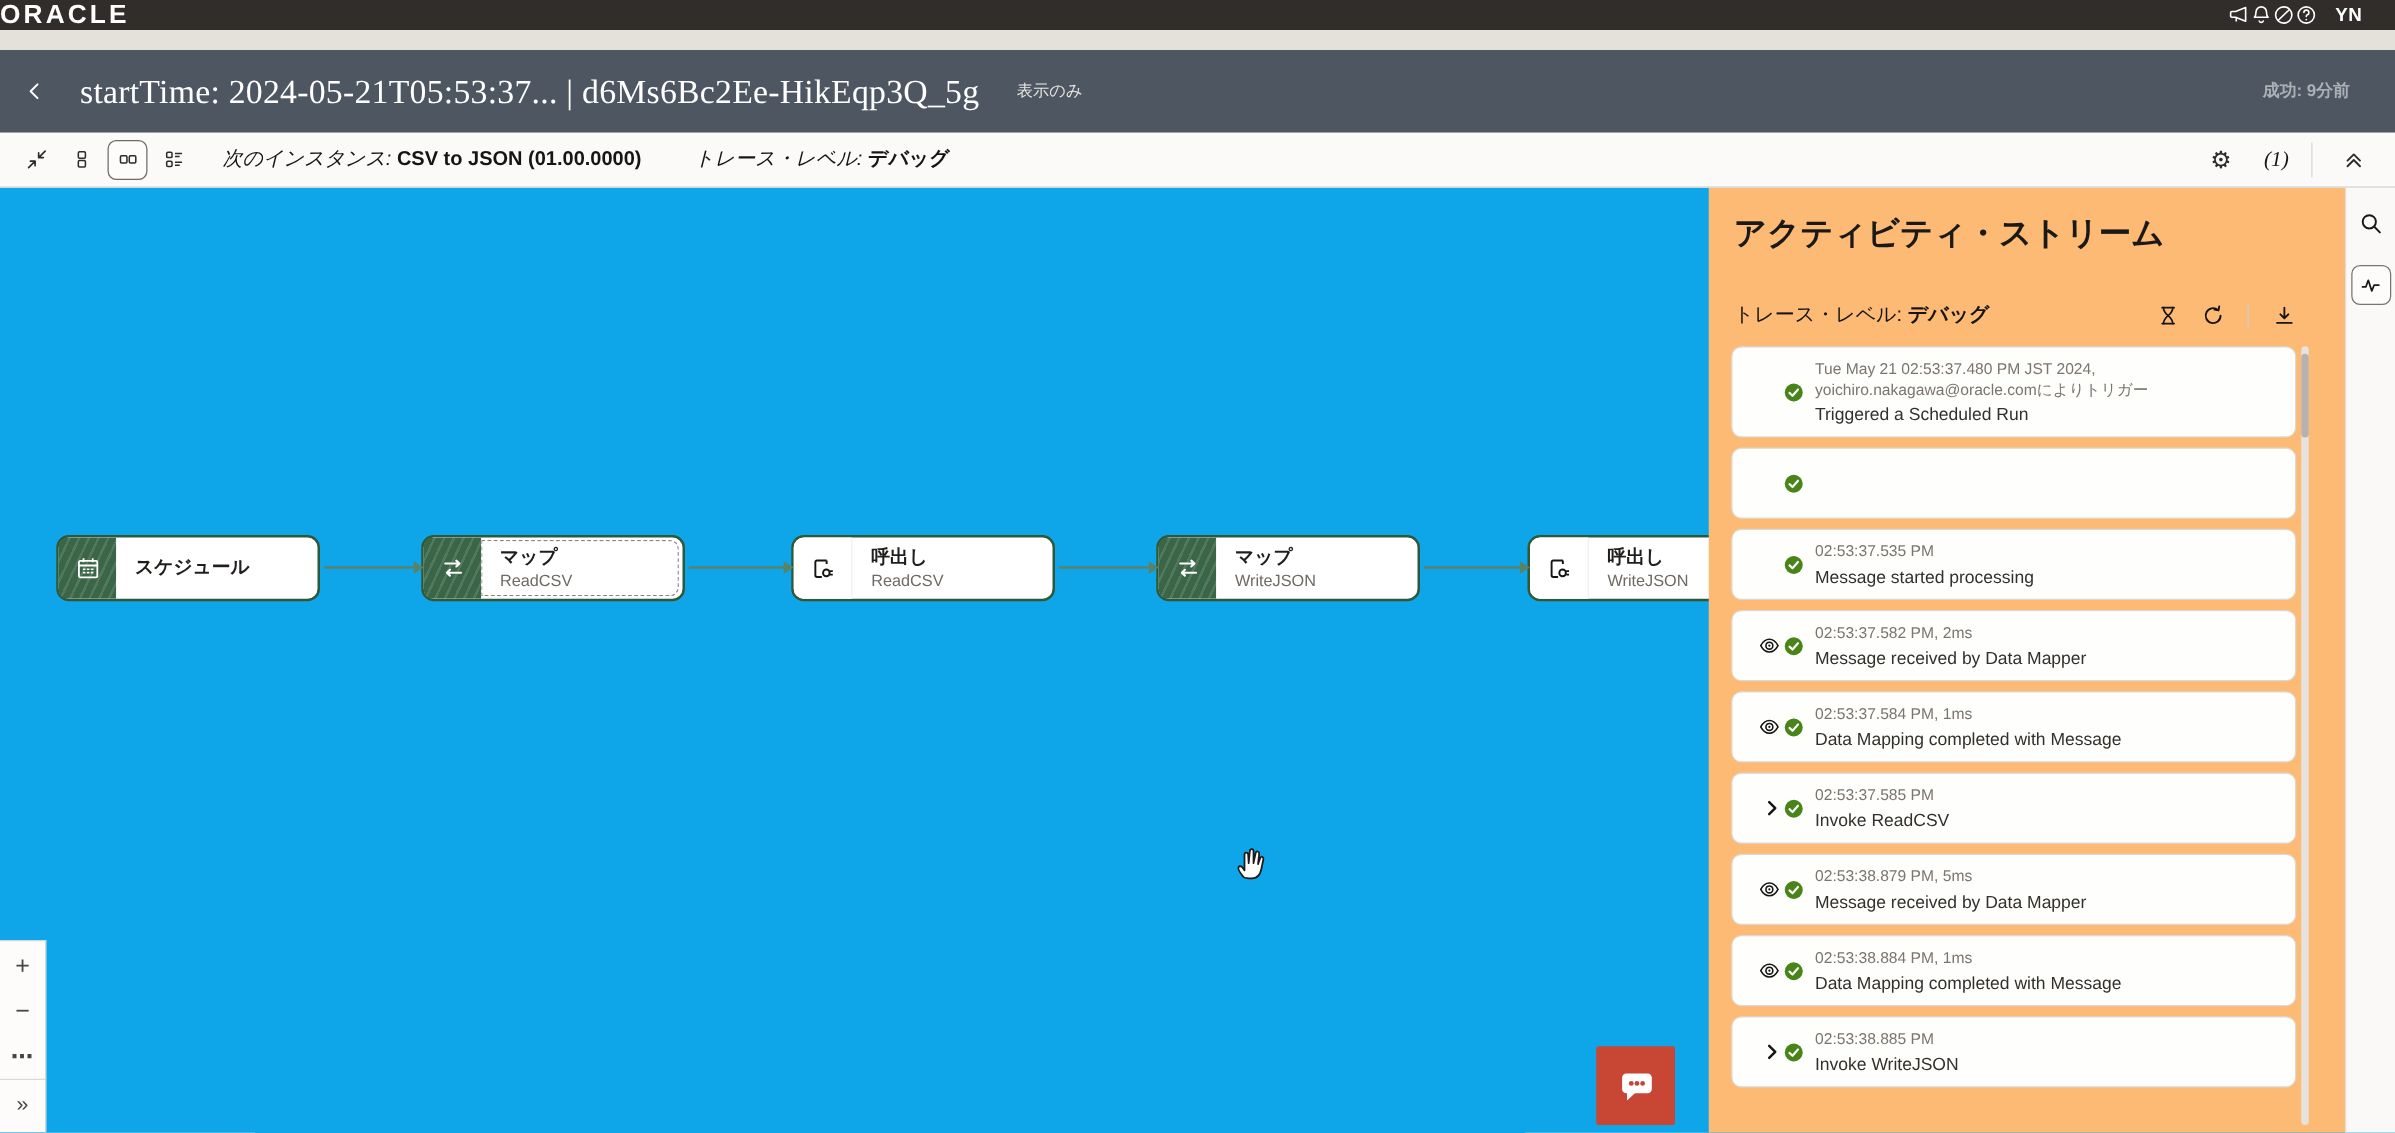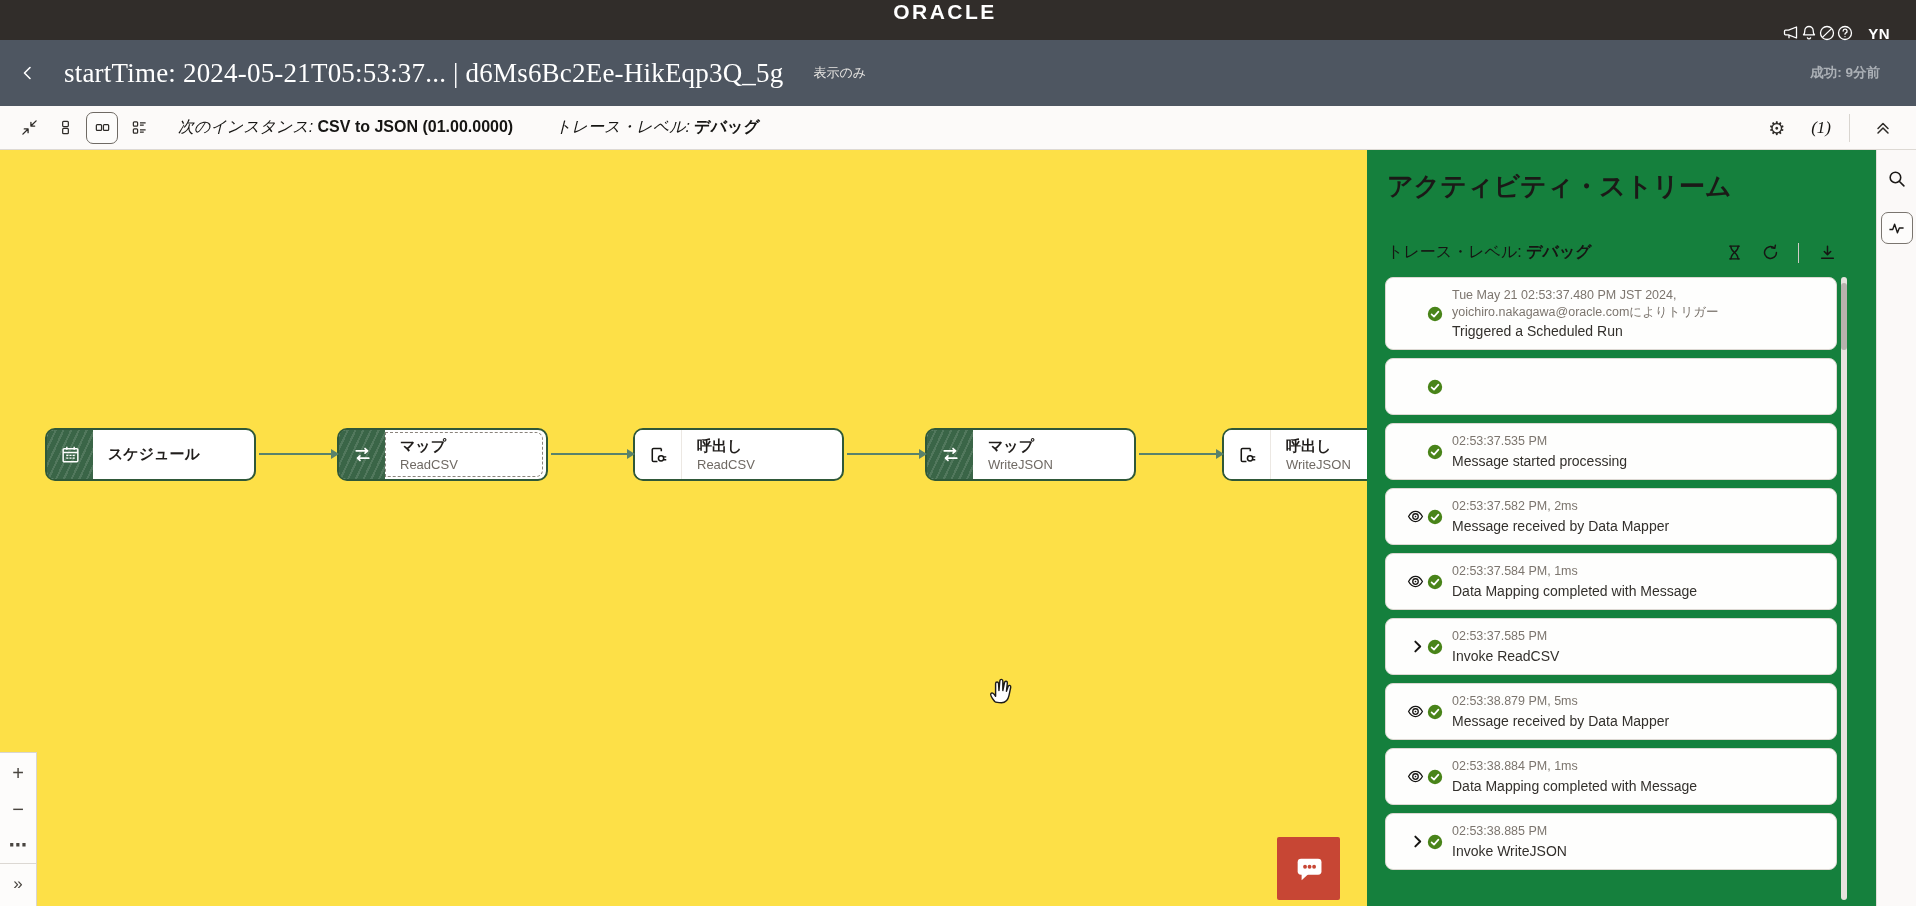--- a/index.html
+++ b/index.html
@@ -3,22 +3,22 @@
 <meta charset="utf-8">
 <style>
   html,body{margin:0;padding:0;}
   body{
     width:1916px;height:906px;overflow:hidden;position:relative;
     font-family:"Liberation Sans","DejaVu Sans",sans-serif;
     background:#e4e1db;color:#161513;cursor:default;
   }
   svg{display:block;}
   
-  .topbar{position:absolute;left:0;top:0;width:100%;height:40px;background:#312d2a;
-    display:flex;align-items:center;box-sizing:border-box;padding:0 26px 0 0;z-index:50;flex-direction:column;}
+  .topbar{position:absolute;left:0;top:0;width:100%;height:24px;background:#312d2a;
+    display:flex;align-items:center;box-sizing:border-box;padding:0 26px 0 0;z-index:50;}
   .brand{color:#fff;font-size:21px;font-weight:bold;letter-spacing:2.5px;}
   .topbar-icons{margin-left:auto;display:flex;align-items:center;}
   .tb-icon{width:18px;height:18px;display:flex;align-items:center;justify-content:center;}
   .user-chip{color:#fff;font-size:15px;font-weight:bold;margin-left:14px;letter-spacing:.5px;}
   
   .instancebar{position:absolute;left:0;top:40px;width:100%;height:66px;background:#4e5661;
     display:flex;align-items:center;box-sizing:border-box;padding:0 36px 0 10px;z-index:49;}
   .back-btn{width:36px;height:36px;display:flex;align-items:center;justify-content:center;}
   .instance-title{font-family:"Liberation Serif","DejaVu Serif",serif;font-size:27px;font-weight:500;
     color:#fff;margin-left:18px;letter-spacing:.2px;white-space:nowrap;}
@@ -33,21 +33,21 @@
   .tool-icon.selected{border:1px solid #6f6a64;border-radius:7px;background:#fdfcfb;}
   .tb-text{font-size:16px;margin-left:24px;white-space:nowrap;}
   .tb-text .lbl{color:#161513;font-style:italic;}
   .tb-text .val{font-weight:bold;color:#161513;}
   .toolbar-right{margin-left:auto;display:flex;align-items:center;}
   .gear-glyph{font-size:19px;color:#2e2b28;font-family:"DejaVu Sans",sans-serif;}
   .zoom-badge{font-family:"Liberation Serif","DejaVu Serif",serif;font-style:italic;
     font-size:17px;margin-left:26px;color:#161513;}
   .v-divider{width:1px;height:28px;background:#d9d5d0;margin:0 18px;}
   
-  .canvas{position:absolute;left:0;top:150px;right:0;bottom:0;background:#fde047;overflow:hidden;}
+  .canvas{position:absolute;left:0;top:150px;right:0;bottom:0;background:#0ea5e9;overflow:hidden;}
   .flow-node{position:absolute;top:278px;width:211px;height:53px;background:#fff;
     border:2px solid #2f5839;border-radius:10px;box-sizing:border-box;display:flex;}
   .node-iconbox{width:46px;flex-shrink:0;display:flex;align-items:center;justify-content:center;
     border-radius:7px 0 0 7px;}
   .flow-node.kind-schedule .node-iconbox,.flow-node.kind-map .node-iconbox{
     background:#3a6547;
     background-image:repeating-linear-gradient(115deg,rgba(255,255,255,.12) 0 2px,rgba(0,0,0,0) 2px 7px);}
   .flow-node.kind-invoke .node-iconbox{background:#fff;border-right:1px solid #ece8e3;border-radius:8px 0 0 8px;}
   .node-body{flex:1;display:flex;flex-direction:column;justify-content:center;padding-left:15px;position:relative;}
   .node-label{font-size:15px;font-weight:bold;color:#201d1b;line-height:1.25;}
@@ -69,21 +69,21 @@
     display:flex;flex-direction:column;align-items:center;}
   .zbtn{width:100%;height:36px;display:flex;align-items:center;justify-content:center;
     font-size:20px;color:#494540;}
   .zbtn.more{font-size:18px;font-weight:bold;letter-spacing:1px;}
   .z-divider{width:100%;height:1px;background:#dcd8d3;}
   .zbtn.expand{font-size:17px;height:40px;}
   
   .chat-btn{position:absolute;left:1277px;top:687px;width:63px;height:63px;background:#c74634;
     display:flex;align-items:center;justify-content:center;border-radius:2px;}
   
-  .activity-panel{position:absolute;left:1367px;top:150px;width:509px;bottom:0;background:#15803d;
+  .activity-panel{position:absolute;left:1367px;top:150px;width:509px;bottom:0;background:#fdba74;
     box-sizing:border-box;padding:21px 39px 0 18px;overflow:hidden;z-index:40;}
   .panel-title{font-size:26px;font-weight:bold;color:#1b1917;line-height:1.2;margin-left:2px;}
   .trace-row{display:flex;align-items:center;margin-top:40px;margin-left:2px;}
   .trace-row .lbl{font-size:16px;color:#161513;}
   .trace-row .val{font-size:16px;font-weight:bold;color:#161513;}
   .trace-icons{margin-left:auto;display:flex;align-items:center;gap:16px;}
   .trace-icons .t-divider{width:1px;height:20px;background:#cfcbc6;margin:0 2px;}
   .p-icon{width:20px;height:20px;display:flex;align-items:center;justify-content:center;}
   .event-list{margin-top:14px;}
   .event-card{min-height:57px;box-sizing:border-box;display:flex;align-items:center;

